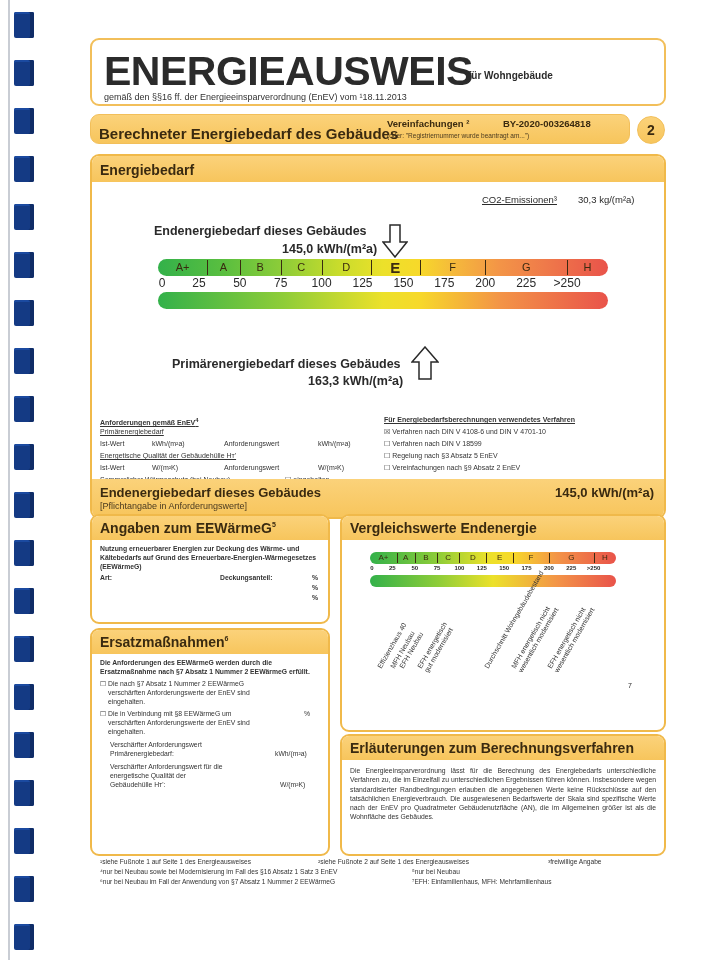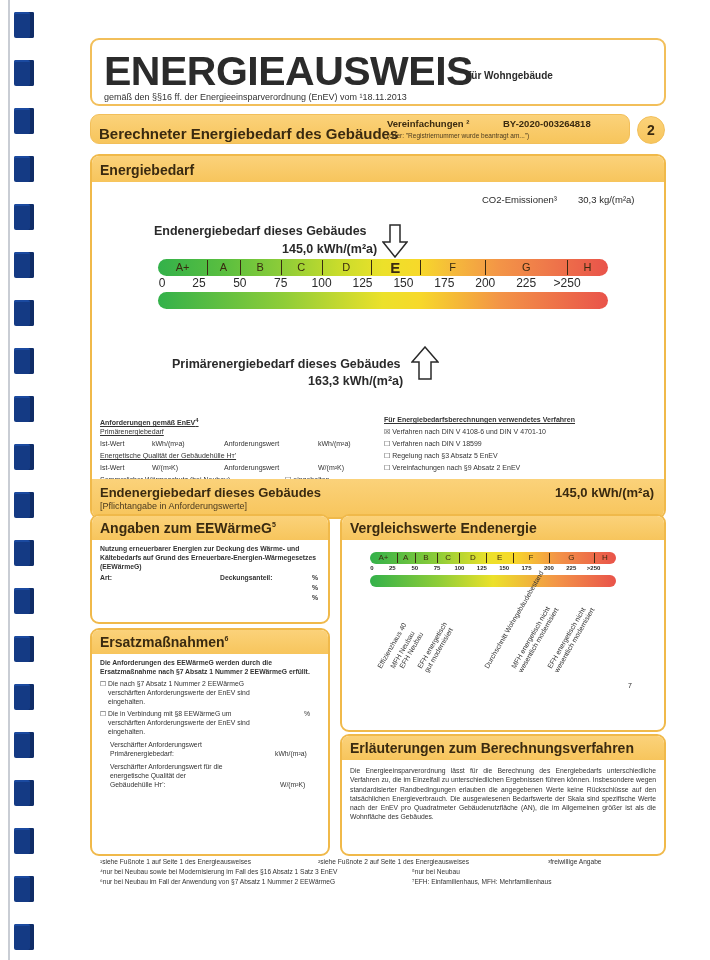--- a/index.html
+++ b/index.html
@@ -33,21 +33,21 @@
   .reg-label { position: absolute; left: 296px; top: 3px; font-size: 9.5px; font-weight: bold; color: #3a2a10; }
   .reg-num { position: absolute; left: 383px; top: 3px; font-size: 9.5px; font-weight: bold; color: #3a2a10; padding-left: 29px; }
   .reg-note { position: absolute; left: 296px; top: 17px; font-size: 6.5px; color: #4a3a20; }
   #page-badge { position: absolute; left: 547px; top: 78px; width: 28px; height: 28px; border-radius: 50%;
                 background: linear-gradient(#fbd27a,#f7c55c); border: 1px solid #f2bf5a; text-align: center; line-height: 26px;
                 font-weight: bold; font-size: 14px; color: #3a2a10; }
 
   
   #energy-box { left: 0; top: 116px; width: 576px; height: 365px; }
   #energy-box .hdr { height: 26px; padding: 6px 8px; font-size: 14px; border-radius: 7px 7px 0 0; }
-  .co2-label { position: absolute; left: 390px; top: 38px; font-size: 9.5px; }
+  .co2-label { position: absolute; left: 390px; top: 38px; font-size: 9.5px; text-decoration: underline; }
   .co2-val { position: absolute; left: 486px; top: 38px; font-size: 9.5px; }
   .end-label { position: absolute; left: 62px; top: 68px; font-size: 12.5px; font-weight: bold; }
   .end-val { position: absolute; left: 190px; top: 86px; font-size: 12.5px; font-weight: bold; }
   .prim-label { position: absolute; left: 80px; top: 201px; font-size: 12.5px; font-weight: bold; }
   .prim-val { position: absolute; left: 216px; top: 218px; font-size: 12.5px; font-weight: bold; }
 
   .scale-top { position: absolute; left: 66px; top: 103px; width: 450px; height: 17px; border-radius: 9px; overflow: hidden;
     background: linear-gradient(90deg, #33b14a 0%, #5bbf3f 15%, #8fcd38 28%, #c8dc2c 40%, #ece12a 50%, #f7d92a 58%, #f5b83c 66%, #f39447 76%, #ef7a4a 86%, #e9534a 100%); }
   .scale-bot { position: absolute; left: 66px; top: 136px; width: 450px; height: 17px; border-radius: 9px;
     background: linear-gradient(90deg, #33b14a 0%, #8fcd38 28%, #ece12a 50%, #f7d92a 58%, #f39447 76%, #e9534a 100%); }

